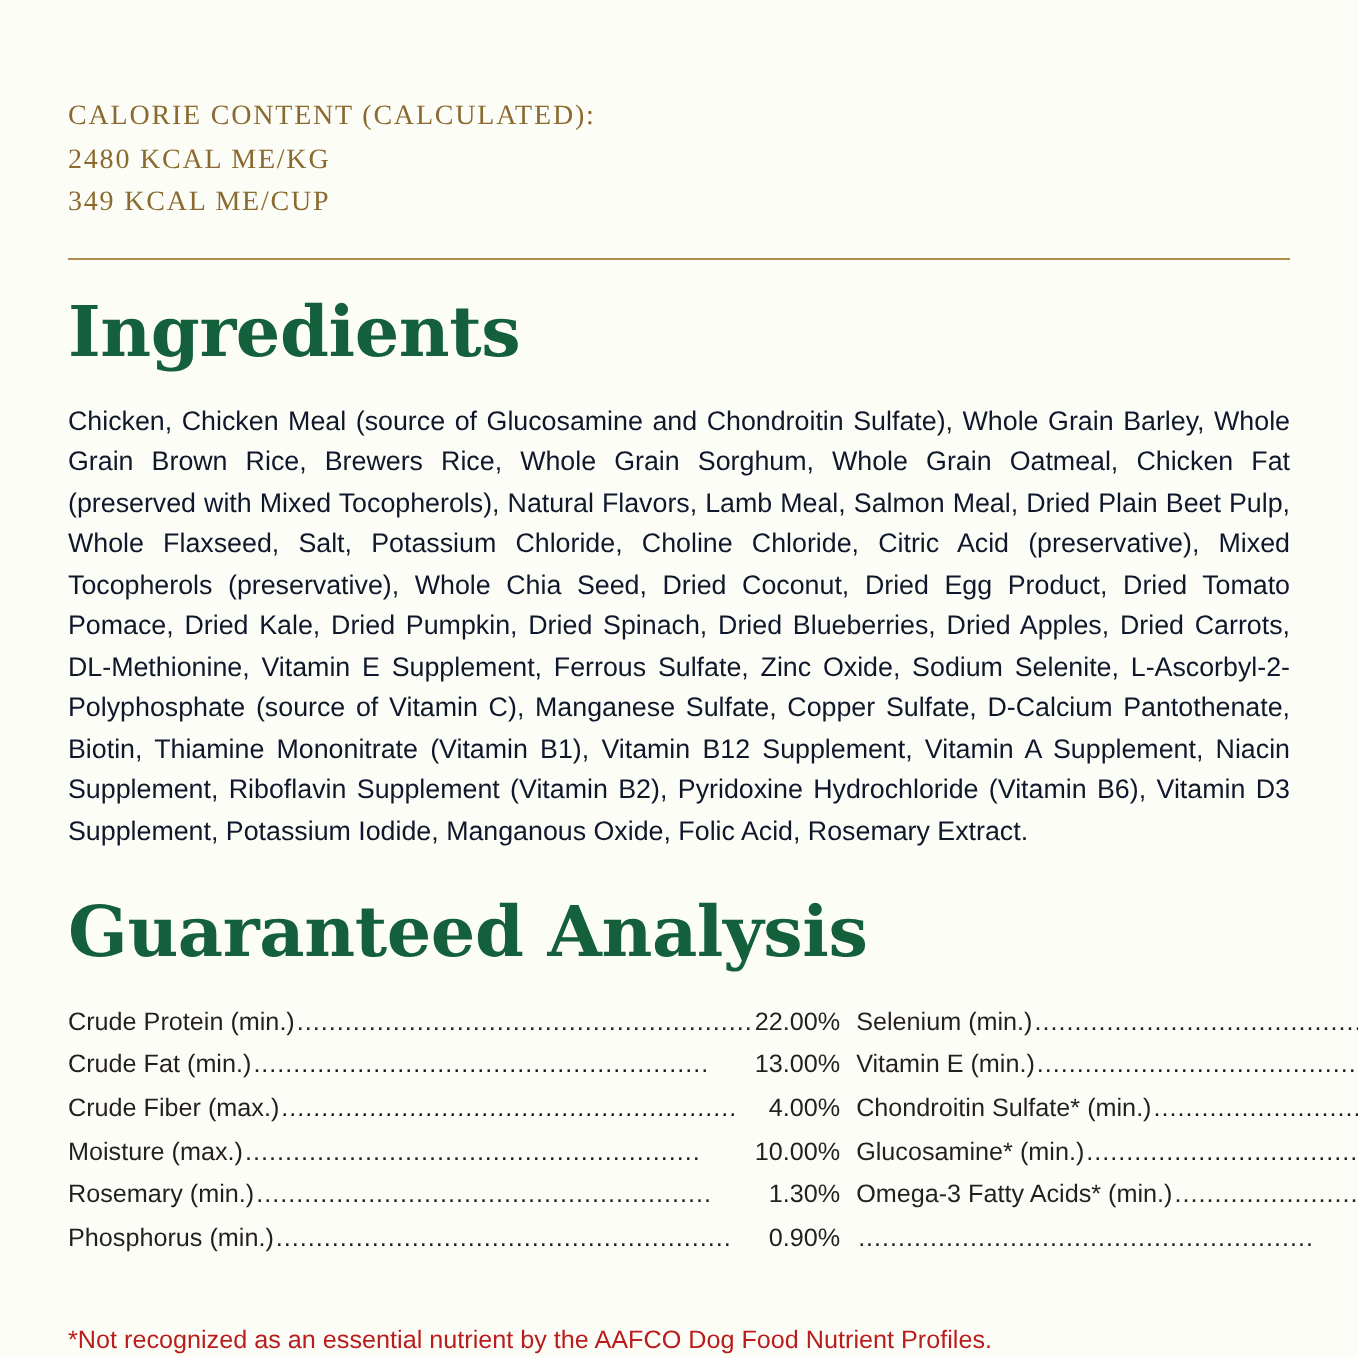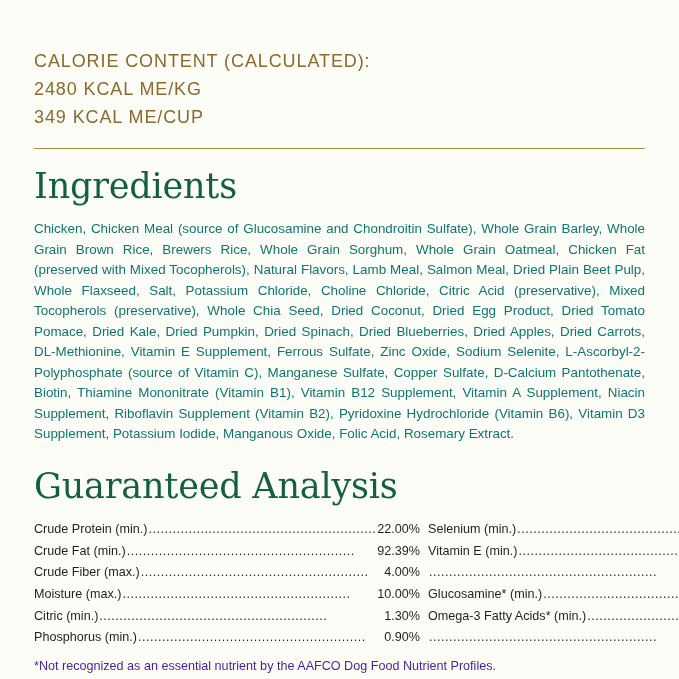--- a/index.html
+++ b/index.html
@@ -17,55 +17,55 @@
   .page {
     position: relative;
     width: 679px;
     height: 679px;
     box-sizing: border-box;
     padding: 40px 34px 0 34px;
   }
 
   
   .calorie {
-    font-family: Liberation Sans, sans-serif;
-    font-size: 18px;
+    font-family: Liberation Serif, serif;
+    font-size: 14px;
     letter-spacing: 0.9px;
     color: #8a6a2f;
     line-height: 1.55;
     margin-top: 8px;
   }
   .calorie div { white-space: pre; }
 
   .rule {
     margin-top: 16px;
     border-top: 1px solid #b08d4a;
     width: 100%;
   }
 
   
   h2.section-title {
     font-family: "DejaVu Serif", serif;
-    font-weight: normal;
+    font-weight: bold;
     color: #14603c;
     font-size: 35px;
     letter-spacing: -0.2px;
     margin: 18px 0 14px 0;
     line-height: 1.1;
   }
   h2.analysis-title {
     margin-top: 22px;
   }
 
   
   .ingredients {
     font-size: 13.4px;
     line-height: 1.53;
     text-align: justify;
-    color: #0f766e;
+    color: #0f172a;
     margin: 0;
   }
 
   
   .ga-wrap {
     display: flex;
     gap: 0px;
     margin-top: 4px;
   }
   .ga-col {
@@ -88,23 +88,23 @@
     overflow: hidden;
     white-space: nowrap;
     margin: 0 1px;
     letter-spacing: 0.5px;
     font-size: 12.6px;
     color: #231f20;
   }
   .ga-value { flex: 0 0 auto; }
 
   .footnote {
-    margin-top: 10px;
+    margin-top: 32px;
     font-size: 12.6px;
-    color: #4c1d95;
+    color: #b91c1c;
   }
 </style>
 </head>
 <body>
 
 <div class="page">
 
   <div class="calorie">
     <div>CALORIE CONTENT (CALCULATED):</div>
     <div>2480 KCAL ME/KG</div>
@@ -122,34 +122,34 @@
   <div class="ga-wrap">
     <div class="ga-col left">
       <div class="ga-row">
         <span class="ga-label">Crude Protein (min.)</span>
         <span class="ga-dots">.........................................................</span>
         <span class="ga-value">22.00%</span>
       </div>
       <div class="ga-row">
         <span class="ga-label">Crude Fat (min.)</span>
         <span class="ga-dots">.........................................................</span>
-        <span class="ga-value">92.39%</span>
+        <span class="ga-value">13.00%</span>
       </div>
       <div class="ga-row">
         <span class="ga-label">Crude Fiber (max.)</span>
         <span class="ga-dots">.........................................................</span>
         <span class="ga-value">4.00%</span>
       </div>
       <div class="ga-row">
         <span class="ga-label">Moisture (max.)</span>
         <span class="ga-dots">.........................................................</span>
         <span class="ga-value">10.00%</span>
       </div>
       <div class="ga-row">
-        <span class="ga-label">Citric (min.)</span>
+        <span class="ga-label">Rosemary (min.)</span>
         <span class="ga-dots">.........................................................</span>
         <span class="ga-value">1.30%</span>
       </div>
       <div class="ga-row">
         <span class="ga-label">Phosphorus (min.)</span>
         <span class="ga-dots">.........................................................</span>
         <span class="ga-value">0.90%</span>
       </div>
     </div>
 
@@ -158,20 +158,21 @@
         <span class="ga-label">Selenium (min.)</span>
         <span class="ga-dots">.........................................................</span>
 
       </div>
       <div class="ga-row">
         <span class="ga-label">Vitamin E (min.)</span>
         <span class="ga-dots">.........................................................</span>
 
       </div>
       <div class="ga-row">
+        <span class="ga-label">Chondroitin Sulfate* (min.)</span>
         <span class="ga-dots">.........................................................</span>
 
       </div>
       <div class="ga-row">
         <span class="ga-label">Glucosamine* (min.)</span>
         <span class="ga-dots">.........................................................</span>
 
       </div>
       <div class="ga-row">
         <span class="ga-label">Omega-3 Fatty Acids* (min.)</span>

